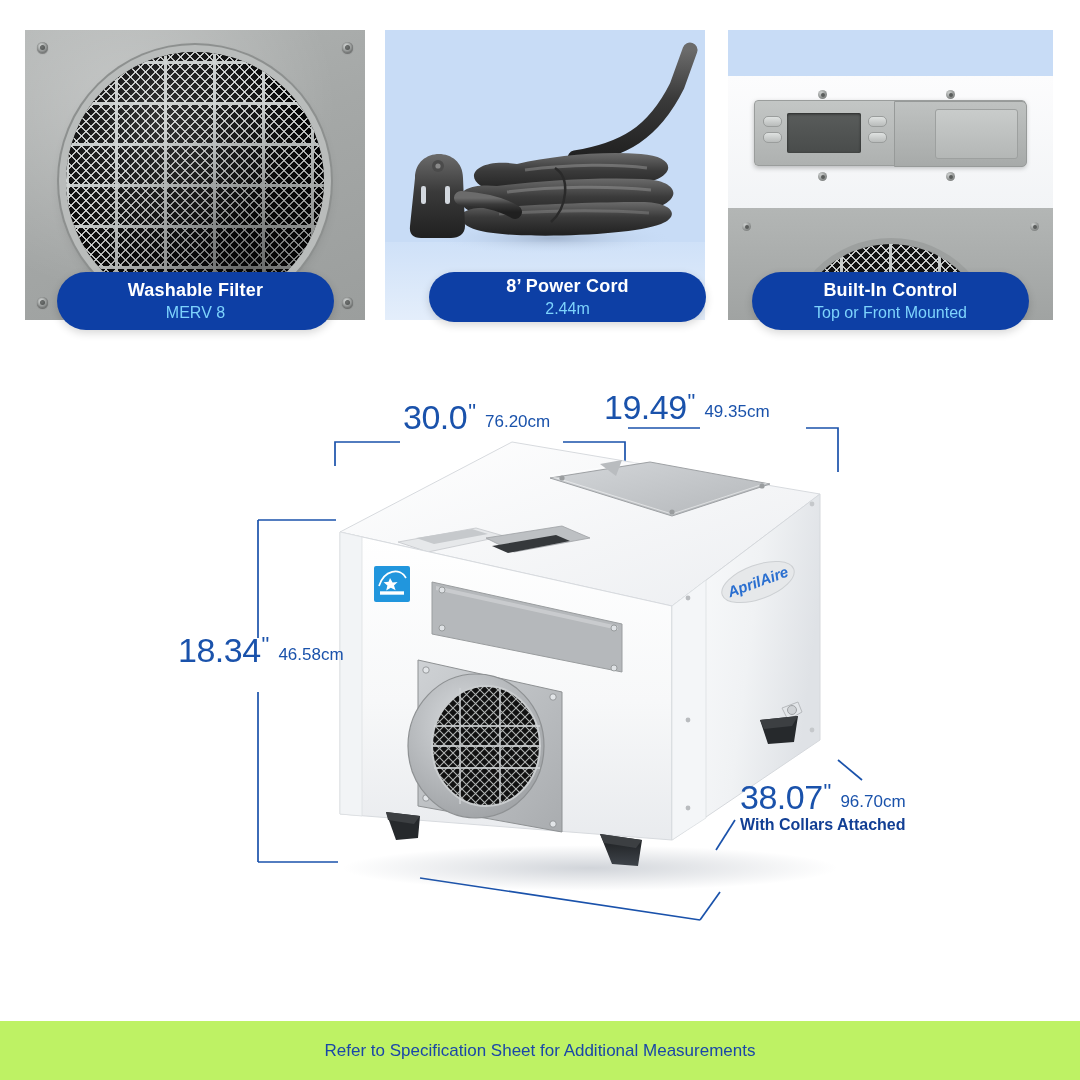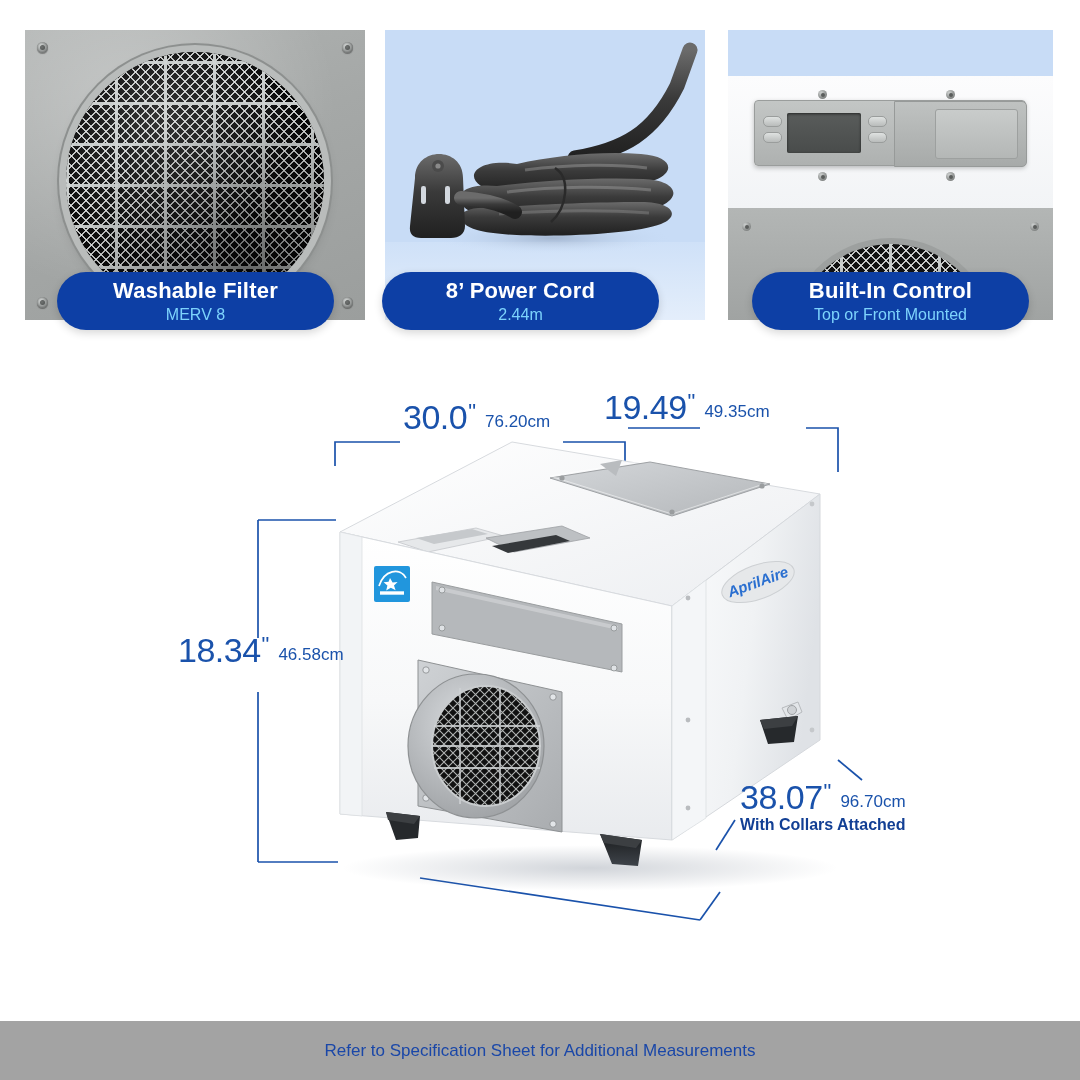--- a/index.html
+++ b/index.html
@@ -81,24 +81,24 @@
     background:radial-gradient(circle at 35% 32%,#cfd2d1,#8c8f8e 60%,#6d706f);}
   .p3-screw::before{content:"";position:absolute;left:2.5px;top:2.5px;width:4px;height:4px;border-radius:50%;background:#5a5d5c;}
   .p3-grille{position:absolute;left:50%;top:214px;transform:translateX(-50%);
     width:200px;height:160px;border-radius:100px 100px 0 0;overflow:hidden;
     background:#111;box-shadow:0 0 0 6px #9da09f;}
 
   
   .badge{position:absolute;border-radius:40px;background:#0d3fa5;
     color:#fff;text-align:center;display:flex;flex-direction:column;
     align-items:center;justify-content:center;box-shadow:0 3px 8px rgba(0,0,0,.16);}
-  .badge .b-title{font-size:22px;font-weight:bold;letter-spacing:.2px;line-height:1.1;}
+  .badge .b-title{font-size:18px;font-weight:bold;letter-spacing:.2px;line-height:1.1;}
   .badge .b-sub{font-size:16px;font-weight:normal;margin-top:3px;line-height:1.1;color:#7dd3fc;}
   .badge-1{left:57px;top:272px;width:277px;height:58px;}
-  .badge-2{left:382px;top:272px;width:277px;height:58px;}
+  .badge-2{left:429px;top:272px;width:277px;height:50px;}
   .badge-3{left:752px;top:272px;width:277px;height:58px;}
 
   
   .diagram{position:absolute;left:0;top:380px;width:1080px;height:570px;}
   .dim-svg{position:absolute;left:0;top:0;}
   .dim-label{position:absolute;color:#1a52ab;white-space:nowrap;display:flex;align-items:baseline;}
   .dim-in{font-size:34px;font-weight:300;letter-spacing:-.5px;line-height:1;}
   .dim-q{font-size:22px;font-weight:300;vertical-align:super;position:relative;top:-10px;margin-left:1px;}
   .dim-cm{font-size:17px;font-weight:300;margin-left:9px;position:relative;top:-2px;}
   .dim-note{font-size:16px;font-weight:bold;color:#123f94;margin-top:1px;}
@@ -121,21 +121,21 @@
     padding-top:14px;box-sizing:border-box;}
   .kettle{position:relative;width:100px;height:96px;}
   .kettle svg{position:absolute;left:0;top:0;}
   .kettle-num{position:absolute;left:0;right:0;top:34px;text-align:center;
     color:#fff;font-size:38px;font-weight:bold;line-height:1;}
   .kettle-unit{position:absolute;left:0;right:0;top:72px;text-align:center;
     color:#fff;font-size:17px;line-height:1;}
   .weight-kg{color:#eaf0fa;font-size:17px;margin-top:7px;}
 
   
-  .footer{position:absolute;left:0;top:1021px;width:1080px;height:59px;background:#a3a3a3;
+  .footer{position:absolute;left:0;top:1021px;width:1080px;height:59px;background:#bef264;
     display:flex;align-items:center;justify-content:center;}
   .footer-text{color:#1a47a8;font-size:17px;}
 </style>
 </head>
 <body>
 
 <div class="stage">
 
   <div class="panels">
 

